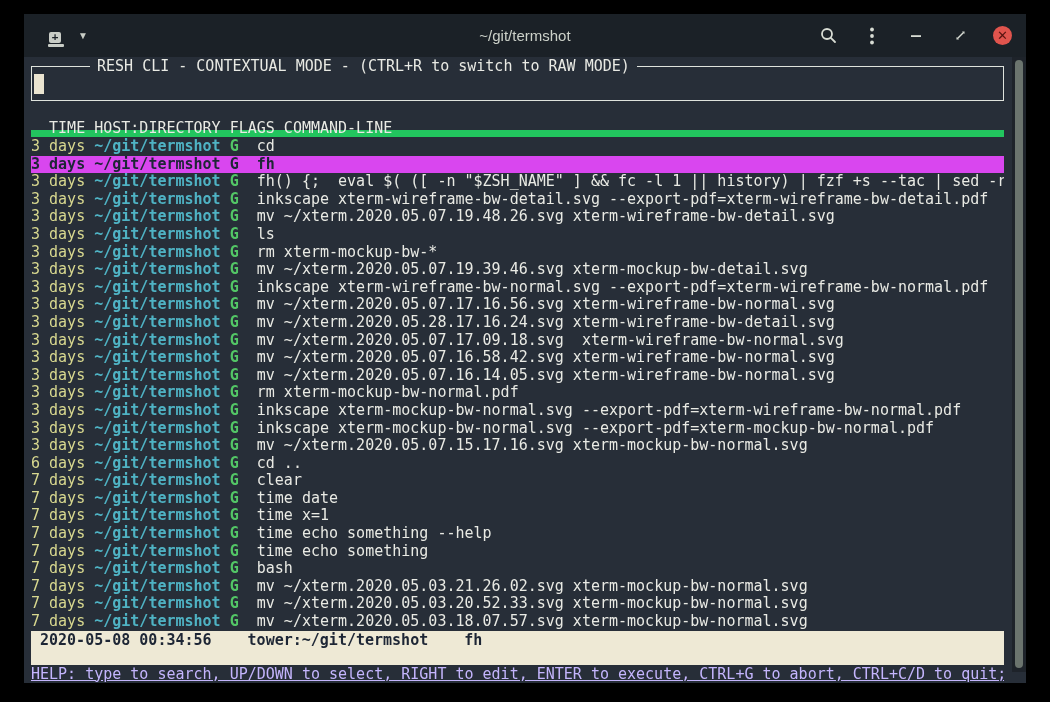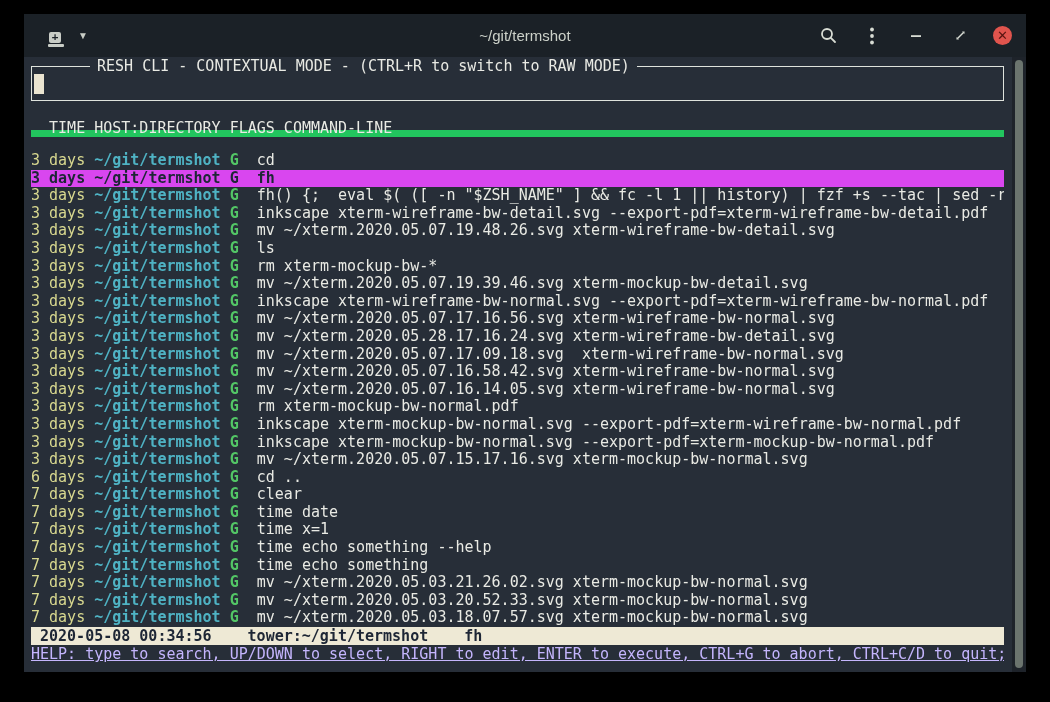--- a/index.html
+++ b/index.html
@@ -39,31 +39,31 @@
   }
   .box-label{
     position:absolute;top:-10px;left:16px;background:#272e38;padding:0 7px;
     color:#e9eae4;font-size:15px;white-space:pre;margin-left:42px;
   }
   .cursor{position:absolute;left:2px;top:7px;width:10px;height:20px;background:#eae4d0;}
   .thead{
     margin-top:18px;height:18px;line-height:18px;white-space:pre;
     border-bottom:7px solid #22c55e;box-sizing:border-box;color:#e9eae4;
   }
-  .rows{margin-top:15px;}
+  .rows{margin-top:1px;}
   .row{height:17.6px;line-height:17.6px;white-space:pre;overflow:hidden;}
   .c-time{color:#d8d88f;}
   .c-host{color:#4fb3c4;font-weight:bold;}
   .c-flag{color:#53c666;font-weight:bold;}
   .c-cmd{color:#e9eae4;}
   .row.selected{background:#d946ef;font-weight:bold;}
   .row.selected .c-time,.row.selected .c-host,
   .row.selected .c-flag,.row.selected .c-cmd{color:#1d2635;}
   .statusbar{
-    height:18px;line-height:18px;background:#eee9d5;color:#1d2635;font-weight:bold;
+    height:34px;line-height:18px;background:#eee9d5;color:#1d2635;font-weight:bold;
     white-space:pre;padding-left:9px;overflow:hidden;
   }
   .statusbar .gap{display:inline-block;width:36px;}
   .helpline{height:18px;line-height:19px;white-space:pre;color:#c4b5fd;overflow:hidden;text-decoration:underline;}
   
   .scrollbar{position:absolute;top:43px;right:0;bottom:0;width:14px;background:#1e232a;}
   .scroll-thumb{position:absolute;left:3px;top:3px;bottom:4px;width:8px;border-radius:4px;background:#6b746e;}
   svg{display:block;}
 </style>
 </head>
@@ -144,20 +144,21 @@
         <div class="row"><span class="c-time">3 days</span> <span class="c-host">~/git/termshot</span> <span class="c-flag">G</span>  <span class="c-cmd">rm xterm-mockup-bw-normal.pdf</span></div>
         <div class="row"><span class="c-time">3 days</span> <span class="c-host">~/git/termshot</span> <span class="c-flag">G</span>  <span class="c-cmd">inkscape xterm-mockup-bw-normal.svg --export-pdf=xterm-wireframe-bw-normal.pdf</span></div>
         <div class="row"><span class="c-time">3 days</span> <span class="c-host">~/git/termshot</span> <span class="c-flag">G</span>  <span class="c-cmd">inkscape xterm-mockup-bw-normal.svg --export-pdf=xterm-mockup-bw-normal.pdf</span></div>
         <div class="row"><span class="c-time">3 days</span> <span class="c-host">~/git/termshot</span> <span class="c-flag">G</span>  <span class="c-cmd">mv ~/xterm.2020.05.07.15.17.16.svg xterm-mockup-bw-normal.svg</span></div>
         <div class="row"><span class="c-time">6 days</span> <span class="c-host">~/git/termshot</span> <span class="c-flag">G</span>  <span class="c-cmd">cd ..</span></div>
         <div class="row"><span class="c-time">7 days</span> <span class="c-host">~/git/termshot</span> <span class="c-flag">G</span>  <span class="c-cmd">clear</span></div>
         <div class="row"><span class="c-time">7 days</span> <span class="c-host">~/git/termshot</span> <span class="c-flag">G</span>  <span class="c-cmd">time date</span></div>
         <div class="row"><span class="c-time">7 days</span> <span class="c-host">~/git/termshot</span> <span class="c-flag">G</span>  <span class="c-cmd">time x=1</span></div>
         <div class="row"><span class="c-time">7 days</span> <span class="c-host">~/git/termshot</span> <span class="c-flag">G</span>  <span class="c-cmd">time echo something --help</span></div>
         <div class="row"><span class="c-time">7 days</span> <span class="c-host">~/git/termshot</span> <span class="c-flag">G</span>  <span class="c-cmd">time echo something</span></div>
+        <div class="row"><span class="c-time">7 days</span> <span class="c-host">~/git/termshot</span> <span class="c-flag">G</span>  <span class="c-cmd">bash</span></div>
         <div class="row"><span class="c-time">7 days</span> <span class="c-host">~/git/termshot</span> <span class="c-flag">G</span>  <span class="c-cmd">mv ~/xterm.2020.05.03.21.26.02.svg xterm-mockup-bw-normal.svg</span></div>
         <div class="row"><span class="c-time">7 days</span> <span class="c-host">~/git/termshot</span> <span class="c-flag">G</span>  <span class="c-cmd">mv ~/xterm.2020.05.03.20.52.33.svg xterm-mockup-bw-normal.svg</span></div>
         <div class="row"><span class="c-time">7 days</span> <span class="c-host">~/git/termshot</span> <span class="c-flag">G</span>  <span class="c-cmd">mv ~/xterm.2020.05.03.18.07.57.svg xterm-mockup-bw-normal.svg</span></div>
       </div>
 
     <div class="statusbar"><span>2020-05-08 00:34:56</span><span class="gap"></span><span>tower:~/git/termshot</span><span class="gap"></span><span>fh</span></div>
 
     <div class="helpline">HELP: type to search, UP/DOWN to select, RIGHT to edit, ENTER to execute, CTRL+G to abort, CTRL+C/D to quit;</div>
   </div>
 

